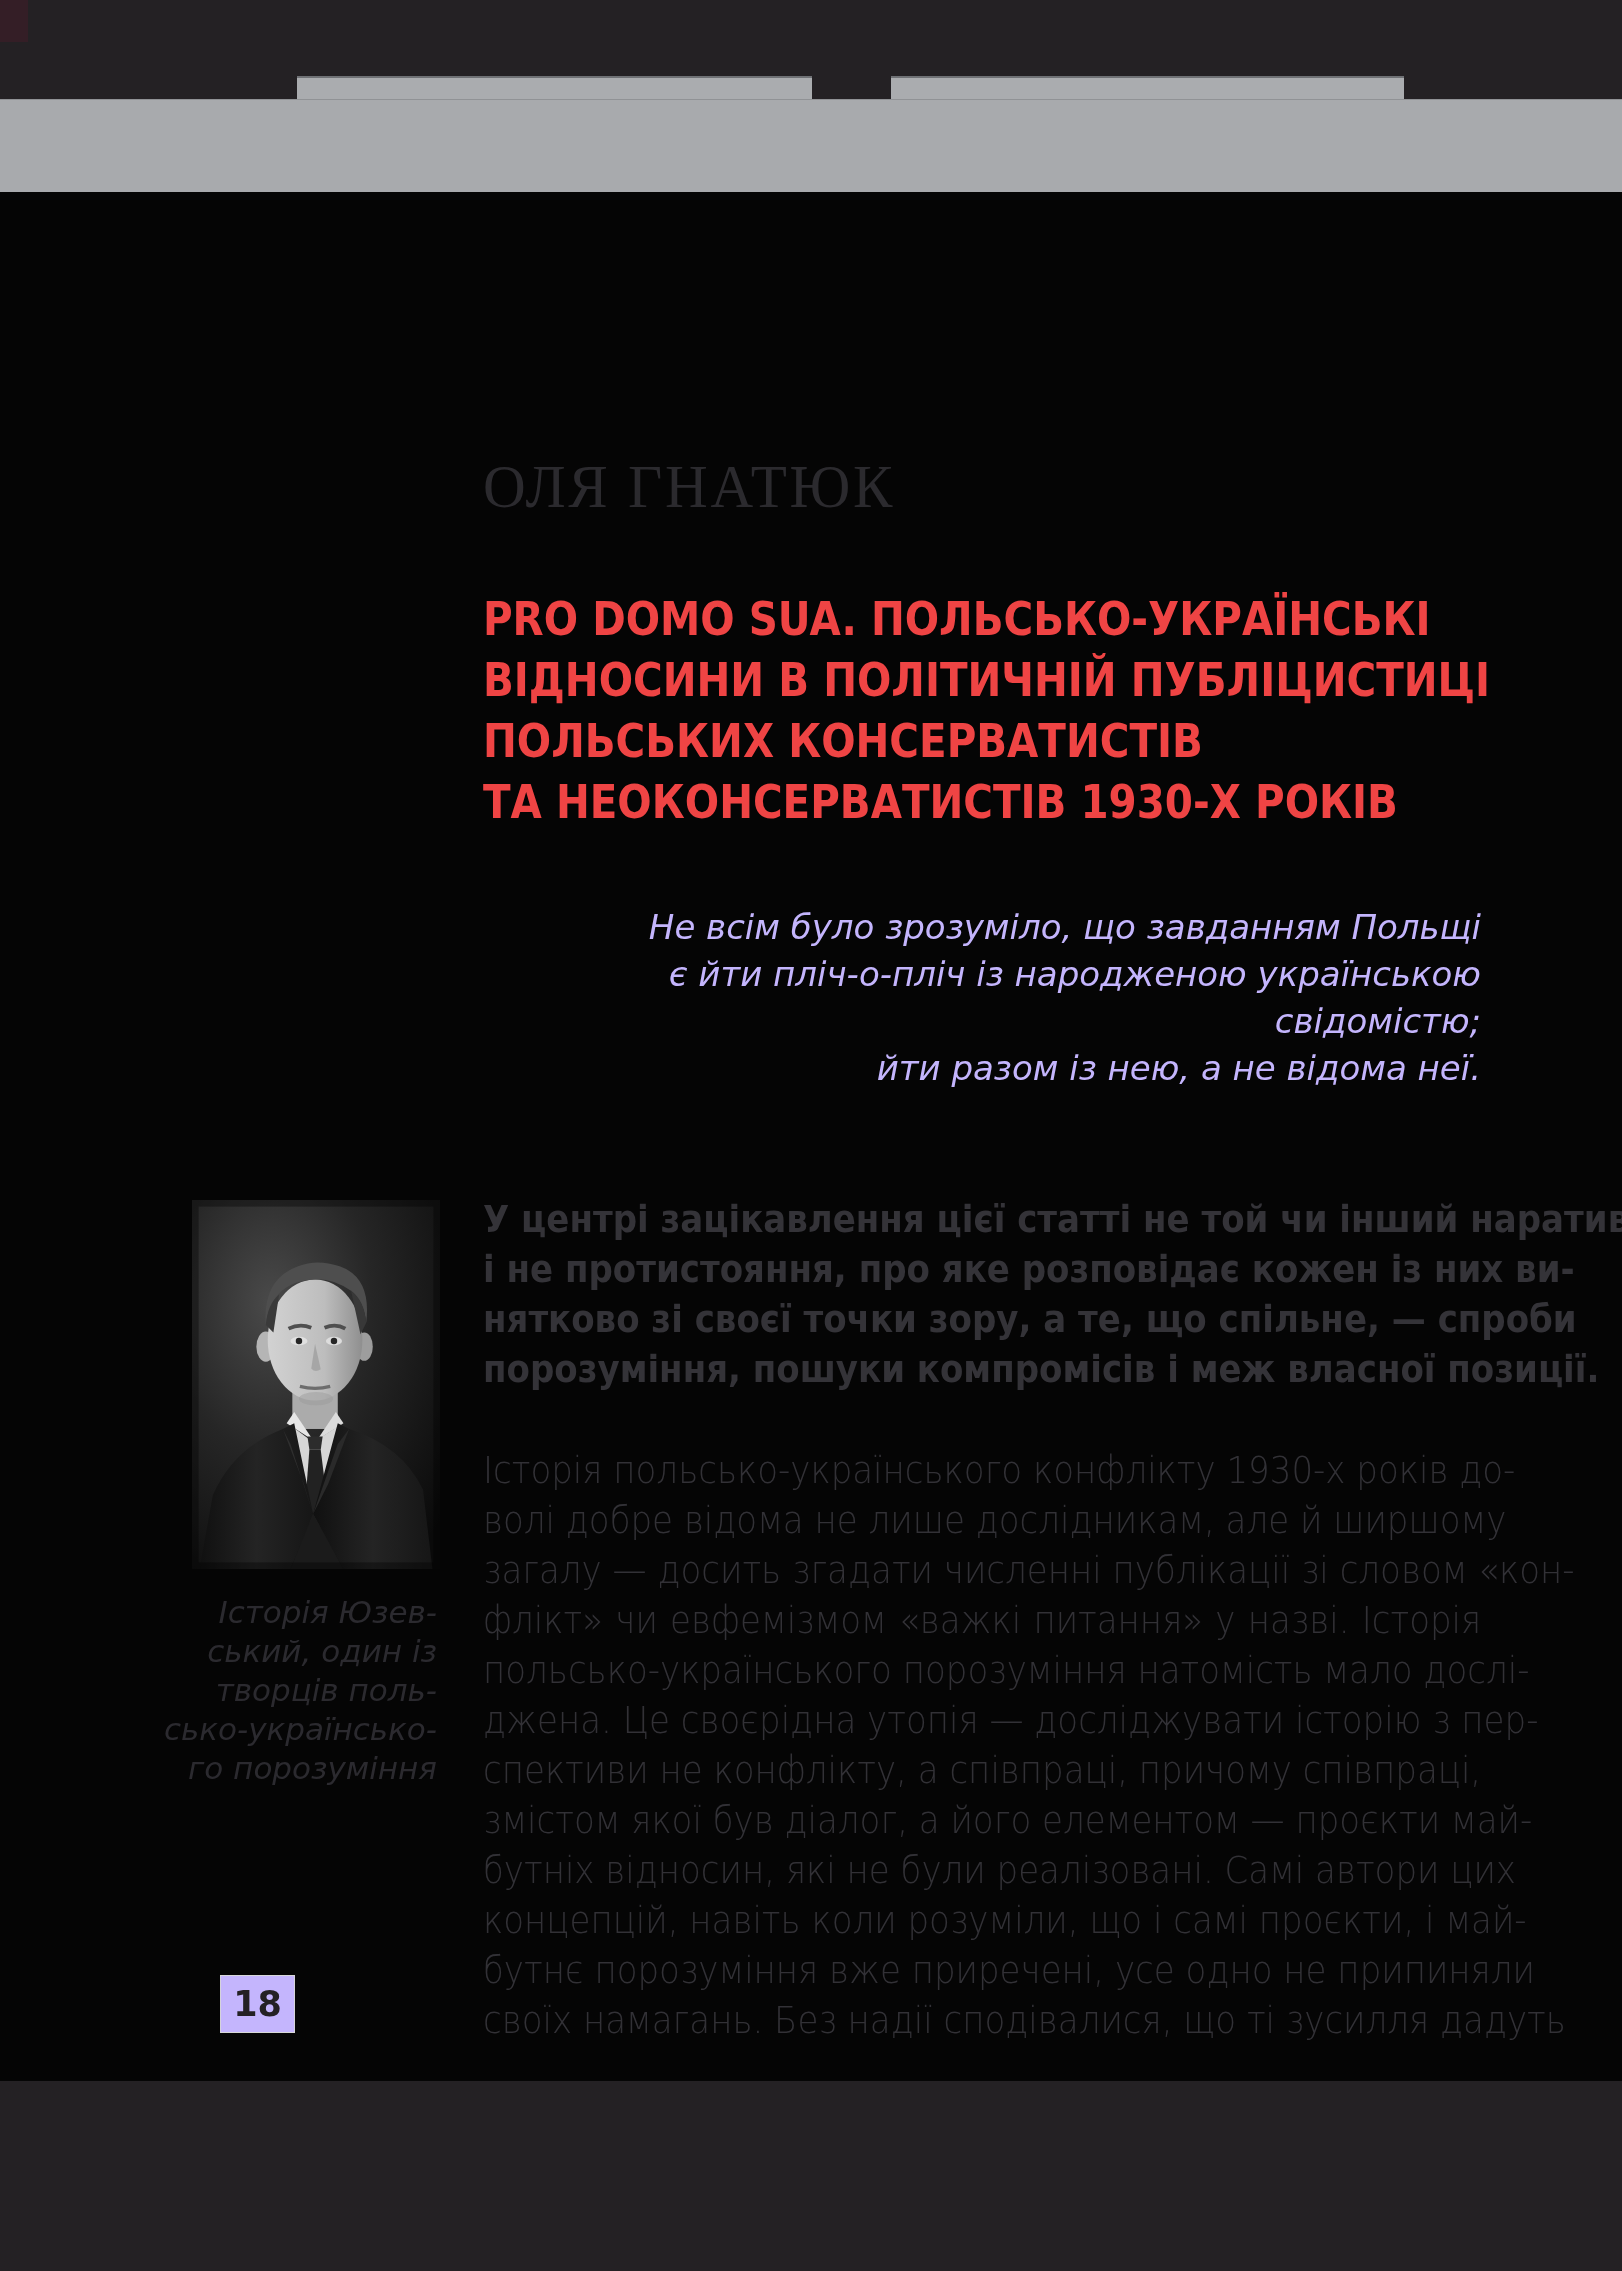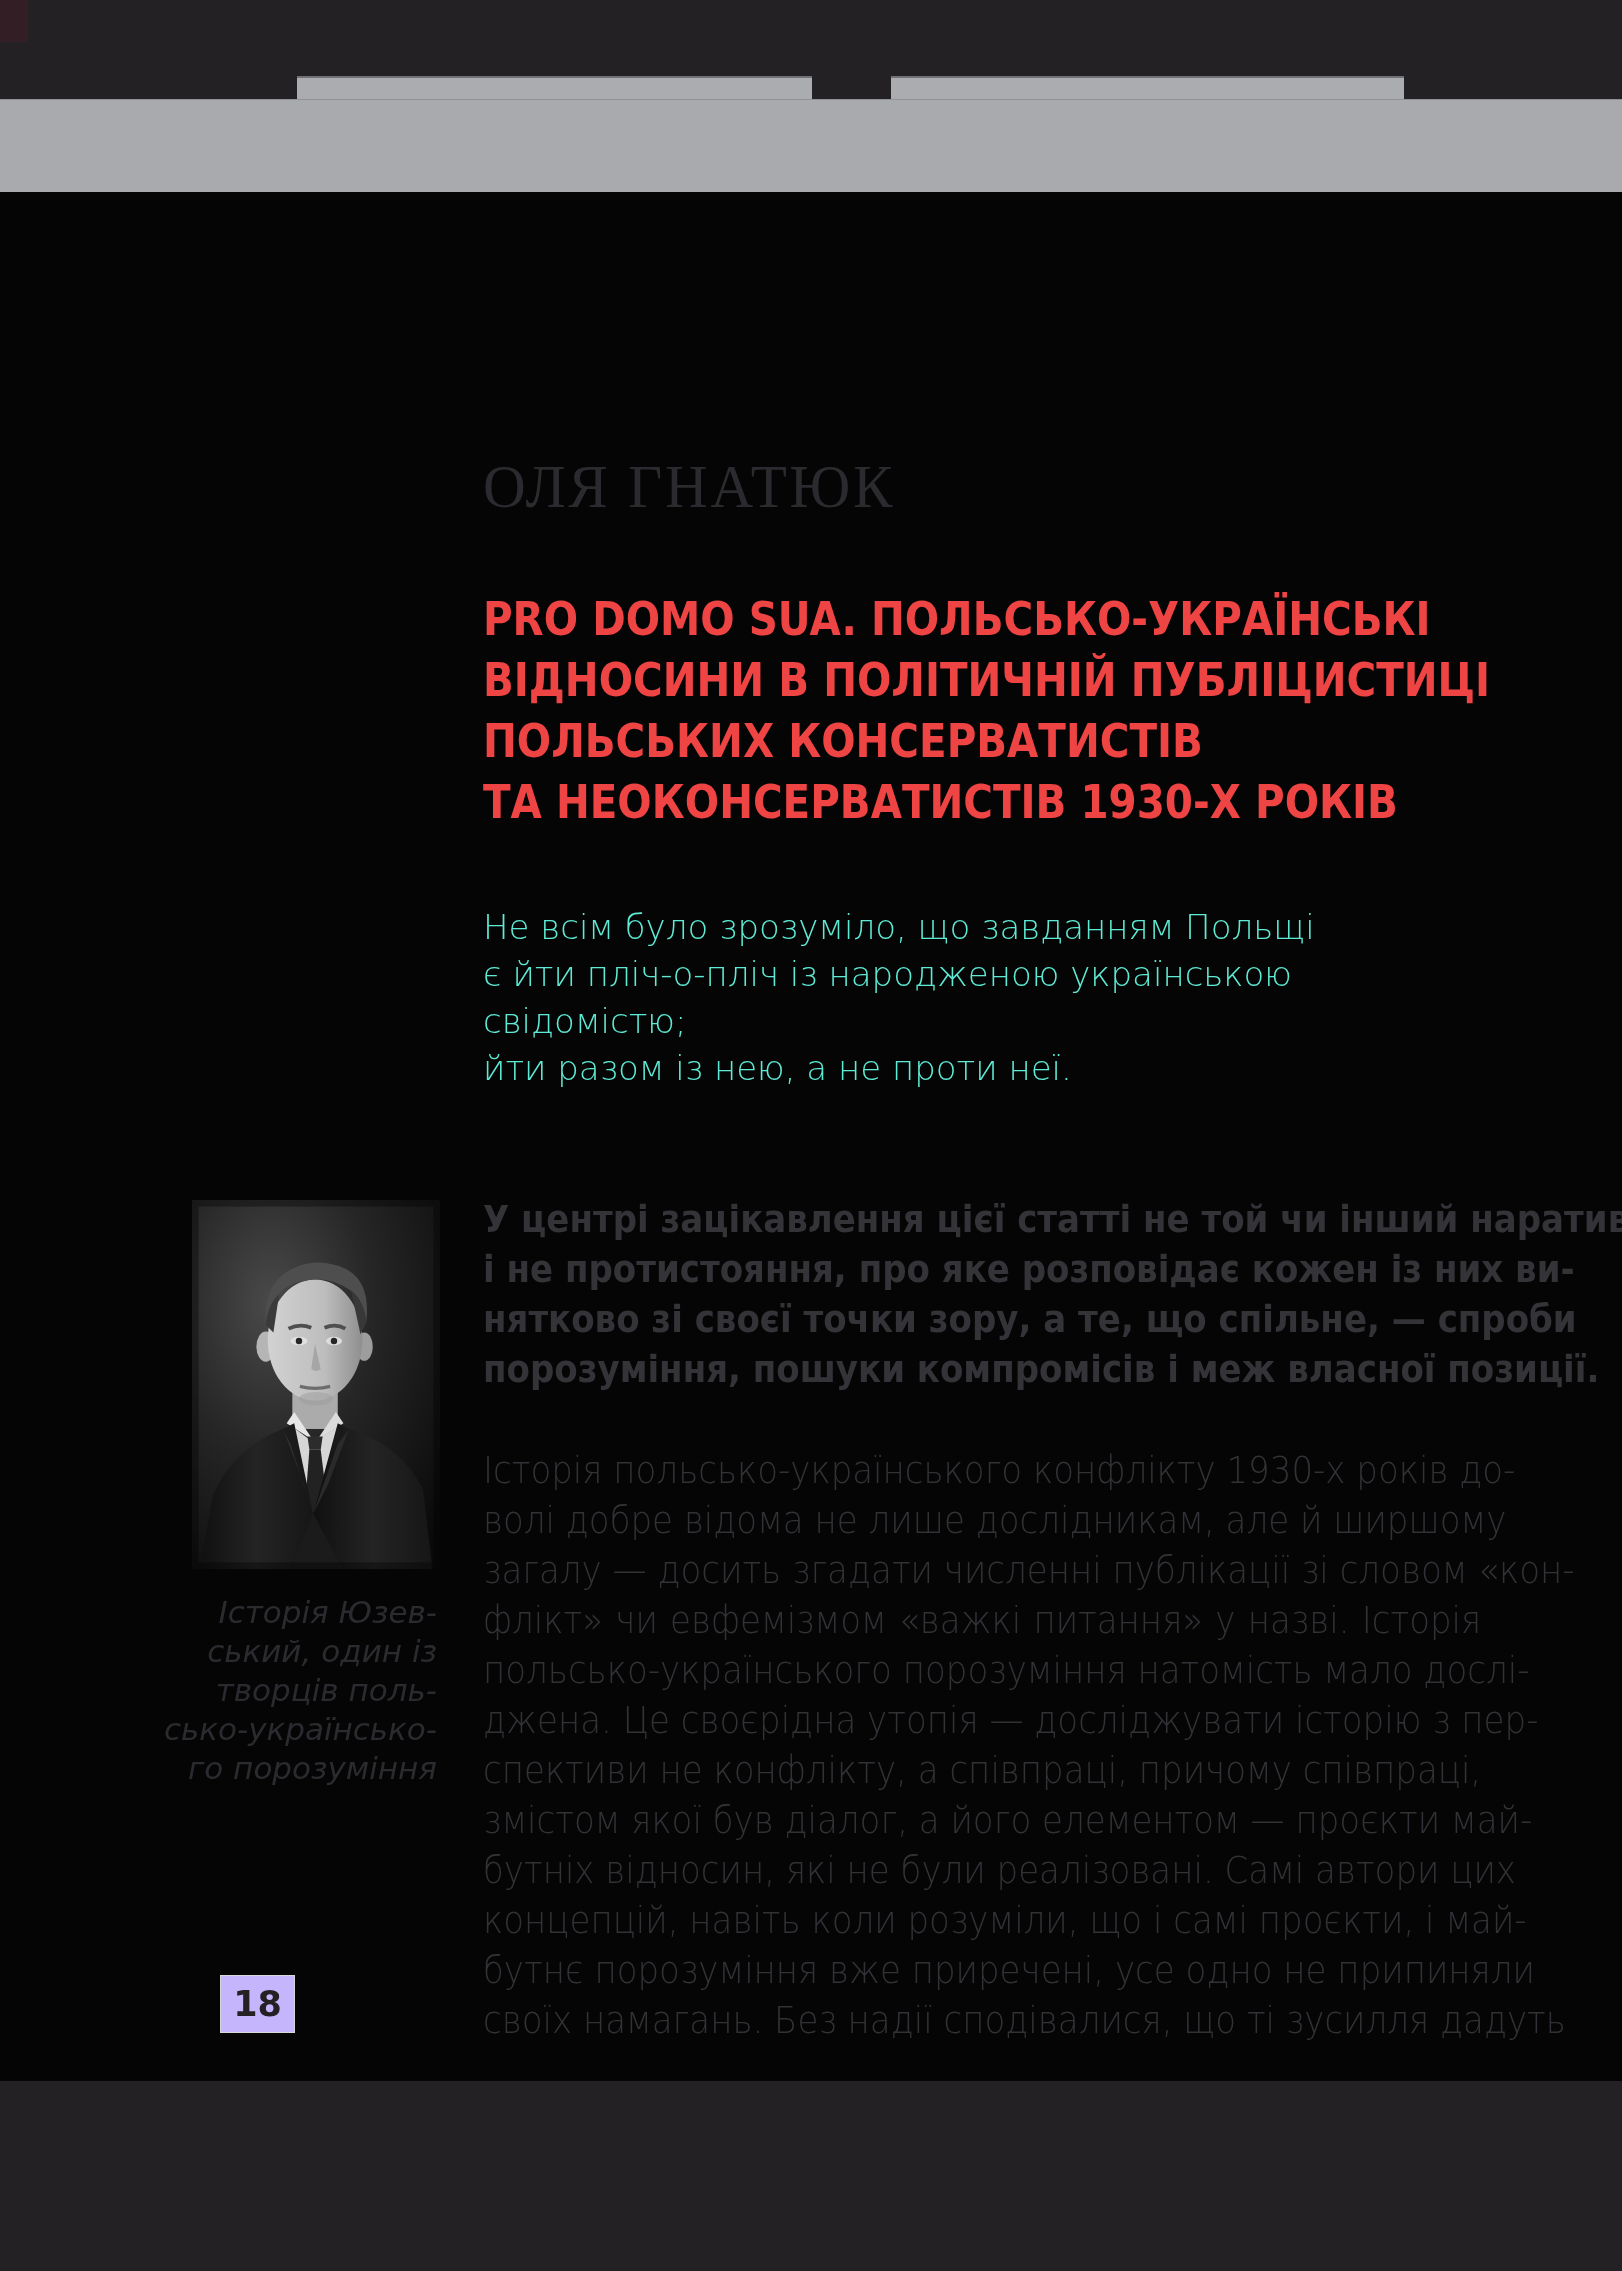--- a/index.html
+++ b/index.html
@@ -20,21 +20,21 @@
     position:absolute;left:483px;top:454px;width:852px;
     font-family:"Liberation Serif","DejaVu Serif",serif;
     font-size:61px;line-height:66px;letter-spacing:2.8px;color:#2b2a2e;
     transform:scaleX(.97);transform-origin:left top;white-space:nowrap;
   }
   .title-block{position:absolute;left:483px;top:588px;width:1088px;color:#ef4444;}
   .title-block .line{
     display:block;font-weight:bold;font-size:47px;line-height:61px;
     transform:scaleX(.86);transform-origin:left top;white-space:nowrap;
   }
-  .epigraph{position:absolute;left:483px;top:904px;width:998px;color:#5eead4;}
+  .epigraph{position:absolute;left:483px;top:904px;width:998px;text-align:right;color:#c4b5fd;font-style:italic;}
   .epigraph .line{display:block;font-size:34px;line-height:47px;font-weight:300;}
   .attribution{
     position:absolute;left:483px;top:1069px;width:998px;text-align:right;
     font-style:italic;font-size:32px;color:#2a292d;
   }
   .lead{position:absolute;left:483px;top:1195px;width:1085px;color:#343338;
     transform:scaleX(.92);transform-origin:left top;}
   .lead .line{display:block;font-weight:bold;font-size:37px;line-height:50px;
     text-align:justify;text-align-last:justify;white-space:nowrap;}
   .bodytext{position:absolute;left:483px;top:1446px;width:1085px;color:#323136;
@@ -71,21 +71,21 @@
   <div class="title-block">
     <span class="line">PRO DOMO SUA. ПОЛЬСЬКО-УКРАЇНСЬКІ</span>
     <span class="line">ВІДНОСИНИ В ПОЛІТИЧНІЙ ПУБЛІЦИСТИЦІ</span>
     <span class="line">ПОЛЬСЬКИХ КОНСЕРВАТИСТІВ</span>
     <span class="line">ТА НЕОКОНСЕРВАТИСТІВ 1930-Х РОКІВ</span>
   </div>
 
   <div class="epigraph">
     <span class="line">Не всім було зрозуміло, що завданням Польщі</span>
     <span class="line">є йти пліч-о-пліч із народженою українською свідомістю;</span>
-    <span class="line">йти разом із нею, а не проти неї.</span>
+    <span class="line">йти разом із нею, а не відома неї.</span>
   </div>
 
   <div class="photo">
     <svg viewBox="0 0 262 390" preserveAspectRatio="none">
       <defs>
         <radialGradient id="bgGrad" cx="32%" cy="28%" r="90%">
           <stop offset="0%" stop-color="#4a4a4a"></stop>
           <stop offset="45%" stop-color="#262626"></stop>
           <stop offset="100%" stop-color="#0a0a0a"></stop>
         </radialGradient>

